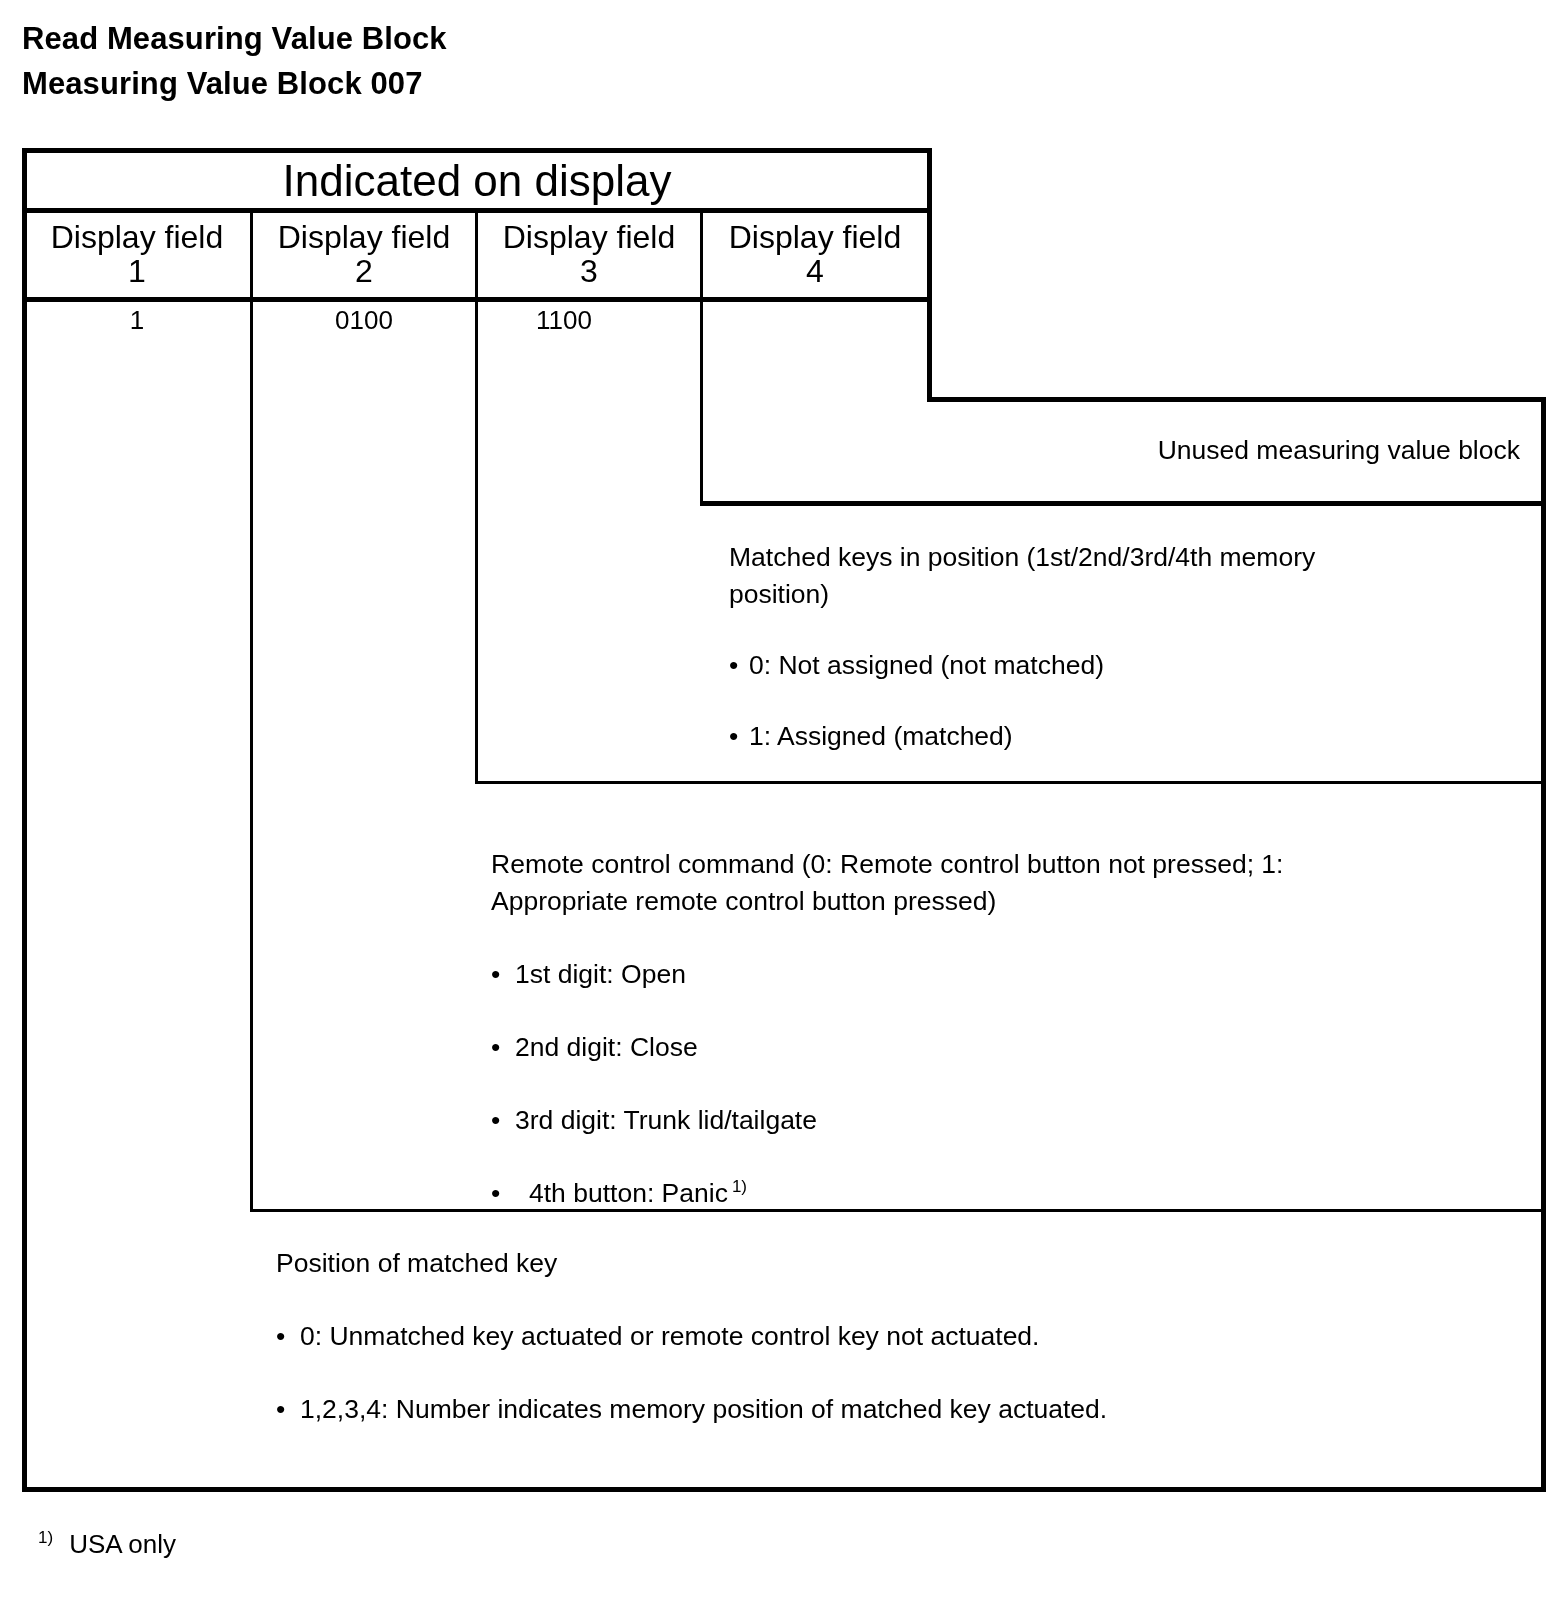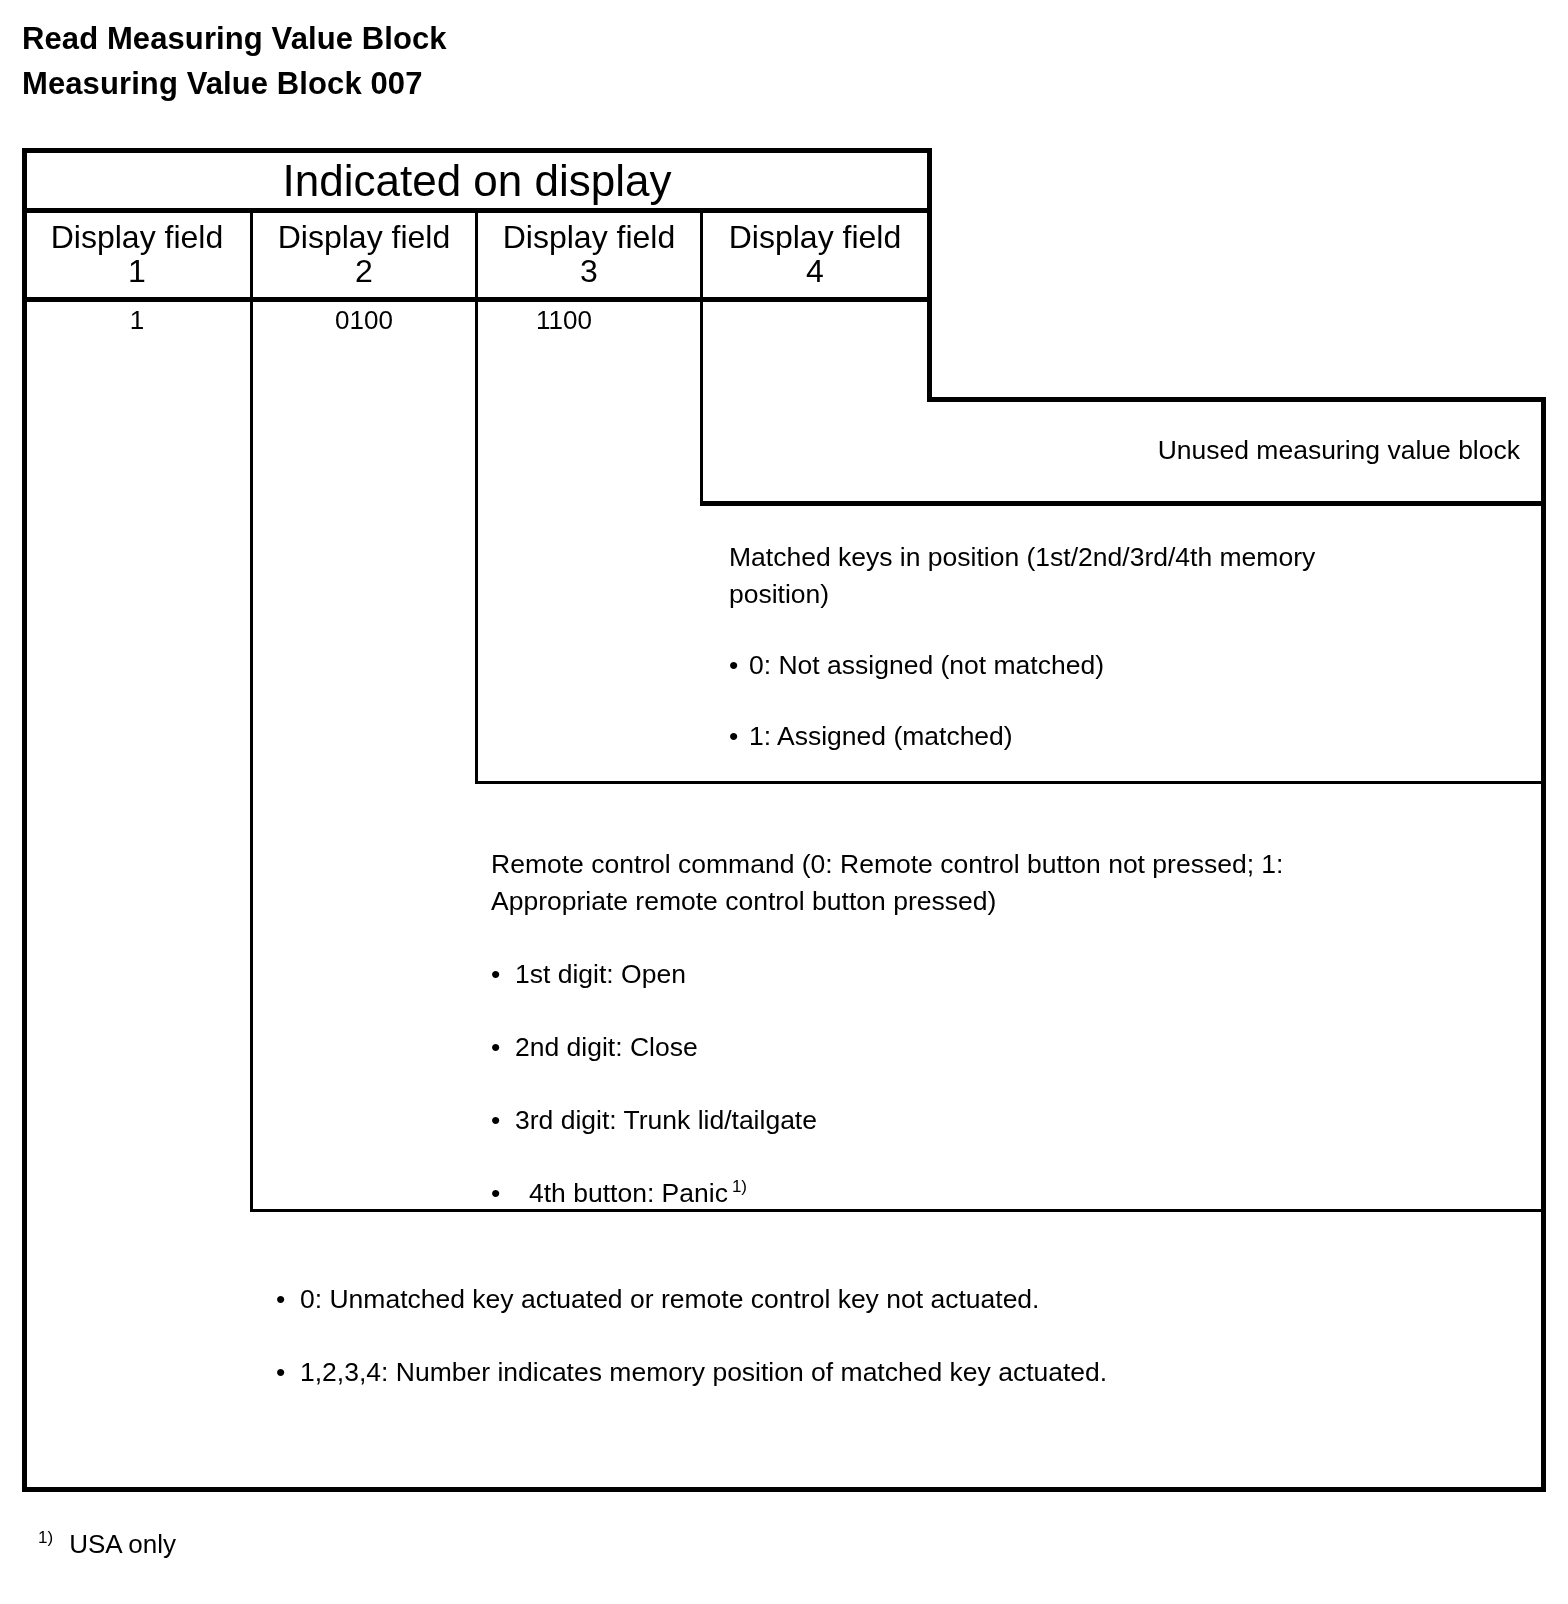--- a/index.html
+++ b/index.html
@@ -228,20 +228,21 @@
       <li>
         <span class="bullet">•</span>
         <span class="btext" style="margin-left:38px;">
           <span>4th button: Panic</span><sup class="fn">1)</sup>
         </span>
       </li>
     </ul>
   </div>
 
   <div class="ann" style="left:276px; top:1245px; width:1180px;">
+    <div class="ann-head">Position of matched key</div>
     <ul class="ann-list tight" style="margin-top:28px;">
       <li>
         <span class="bullet">•</span>
         <span class="btext">0: Unmatched key actuated or remote control key not actuated.</span>
       </li>
       <li>
         <span class="bullet">•</span>
         <span class="btext">1,2,3,4: Number indicates memory position of matched key actuated.</span>
       </li>
     </ul>

